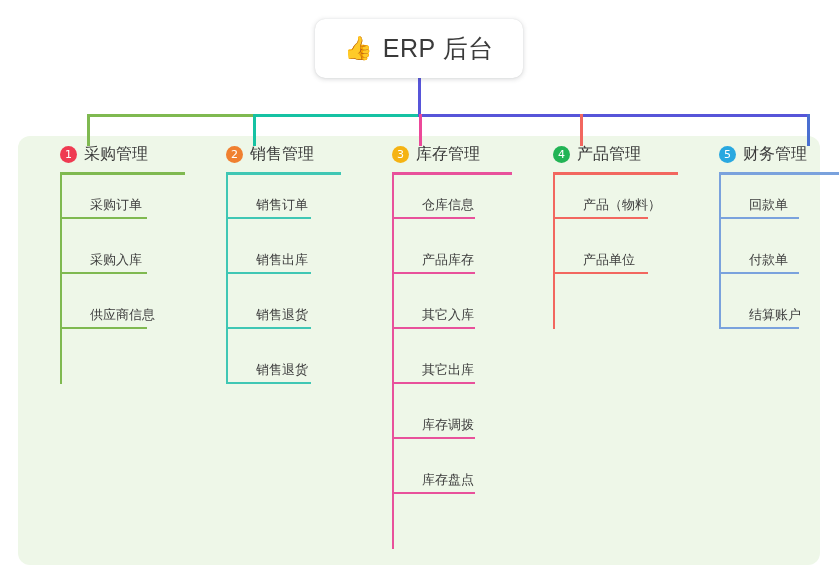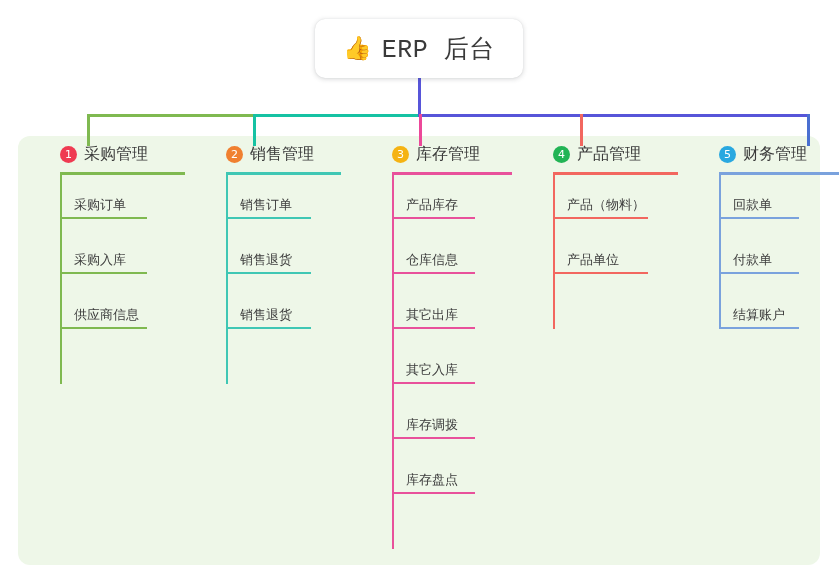--- a/index.html
+++ b/index.html
@@ -14,21 +14,21 @@
 
   
   .root-node{
     position:absolute;left:315px;top:19px;width:208px;height:59px;
     background:#ffffff;border-radius:10px;
     box-shadow:0 1px 5px rgba(60,64,67,.22),0 0 1px rgba(60,64,67,.15);
     display:flex;align-items:center;justify-content:center;gap:10px;
     z-index:5;
   }
   .root-icon{font-size:23px;line-height:1;display:block;}
-  .root-label{font-size:25px;color:#3a3a3a;letter-spacing:.5px;white-space:nowrap;font-family:Liberation Mono, monospace;}
+  .root-label{font-size:25px;color:#3a3a3a;letter-spacing:.5px;white-space:nowrap;}
 
   
   .trunk{position:absolute;left:418px;top:78px;width:3px;height:38px;background:#5755d9;z-index:2;}
   .bar{position:absolute;top:114px;height:3px;z-index:2;}
   .bar-green{left:87px;width:168px;background:#7fb950;}
   .bar-teal{left:253px;width:167px;background:#16c2a3;}
   .bar-purple{left:418px;width:392px;background:#5755d9;}
   .drop{position:absolute;top:114px;width:3px;height:32px;z-index:3;}
   .drop1{left:87px;background:#7fb950;}
   .drop2{left:253px;background:#16c2a3;}
@@ -51,21 +51,21 @@
     color:#fff;font-size:11px;line-height:17px;text-align:center;
     flex:0 0 auto;font-family:"DejaVu Sans",sans-serif;
   }
   .col-title{font-size:16px;color:#3b3b3b;white-space:nowrap;}
   .head-rule{height:3px;margin-left:20px;}
 
   .leaves{position:relative;margin-left:20px;padding-left:0;}
   .stem{position:absolute;left:0;top:0;width:2px;}
   .leaf{position:relative;height:55px;}
   .leaf-label{
-    position:absolute;left:14px;bottom:16px;
+    position:absolute;left:30px;bottom:16px;
     font-size:13px;color:#3d3d3d;white-space:nowrap;
   }
   .leaf-rule{position:absolute;left:0;bottom:11px;height:2px;}
 </style>
 </head>
 <body>
 
 <div id="stage">
 
   <div class="root-node">
@@ -114,51 +114,55 @@
           <span class="col-title">销售管理</span>
         </div>
         <div class="head-rule" style="width: 115px; background: rgb(63, 199, 180);"></div>
         <div class="leaves">
           <div class="stem" style="background: rgb(63, 199, 180); height: 209px;"></div>
           <div class="leaf">
             <div class="leaf-label">销售订单</div>
             <div class="leaf-rule" style="width: 85px; background: rgb(63, 199, 180);"></div>
           </div>
           <div class="leaf">
+            <div class="leaf-label">销售出库</div>
+            <div class="leaf-rule" style="width: 85px; background: rgb(63, 199, 180);"></div>
+          </div>
+          <div class="leaf">
             <div class="leaf-label">销售退货</div>
             <div class="leaf-rule" style="width: 85px; background: rgb(63, 199, 180);"></div>
           </div>
           <div class="leaf">
             <div class="leaf-label">销售退货</div>
             <div class="leaf-rule" style="width: 85px; background: rgb(63, 199, 180);"></div>
           </div>
         </div>
       </div>
       <div class="col" style="left: 354px;">
         <div class="col-head">
           <span class="badge" style="background: rgb(245, 179, 19);">3</span>
           <span class="col-title">库存管理</span>
         </div>
         <div class="head-rule" style="width: 120px; background: rgb(232, 81, 155);"></div>
         <div class="leaves">
           <div class="stem" style="background: rgb(232, 81, 155); height: 374px;"></div>
           <div class="leaf">
+            <div class="leaf-label">仓库信息</div>
+            <div class="leaf-rule" style="width: 83px; background: rgb(232, 81, 155);"></div>
+          </div>
+          <div class="leaf">
             <div class="leaf-label">产品库存</div>
             <div class="leaf-rule" style="width: 83px; background: rgb(232, 81, 155);"></div>
           </div>
           <div class="leaf">
-            <div class="leaf-label">仓库信息</div>
+            <div class="leaf-label">其它入库</div>
             <div class="leaf-rule" style="width: 83px; background: rgb(232, 81, 155);"></div>
           </div>
           <div class="leaf">
             <div class="leaf-label">其它出库</div>
-            <div class="leaf-rule" style="width: 83px; background: rgb(232, 81, 155);"></div>
-          </div>
-          <div class="leaf">
-            <div class="leaf-label">其它入库</div>
             <div class="leaf-rule" style="width: 83px; background: rgb(232, 81, 155);"></div>
           </div>
           <div class="leaf">
             <div class="leaf-label">库存调拨</div>
             <div class="leaf-rule" style="width: 83px; background: rgb(232, 81, 155);"></div>
           </div>
           <div class="leaf">
             <div class="leaf-label">库存盘点</div>
             <div class="leaf-rule" style="width: 83px; background: rgb(232, 81, 155);"></div>
           </div>

